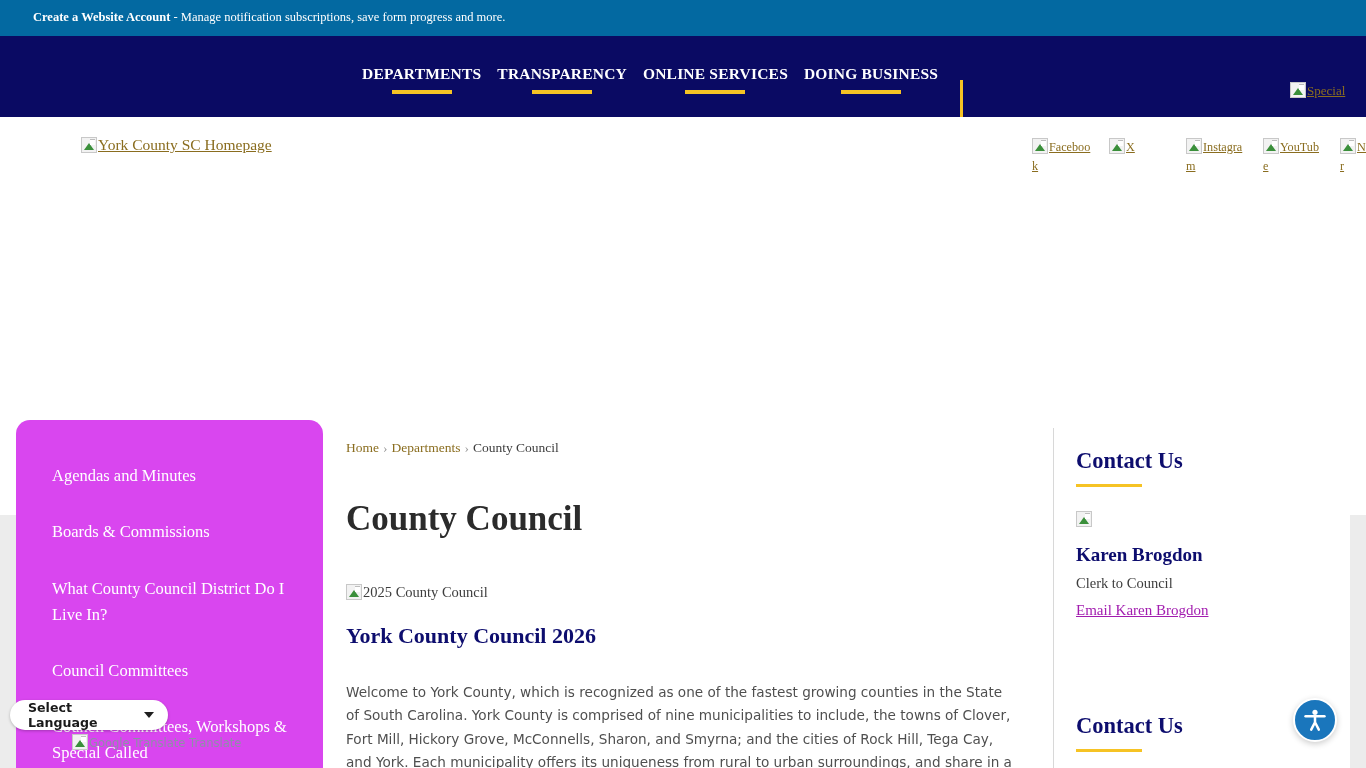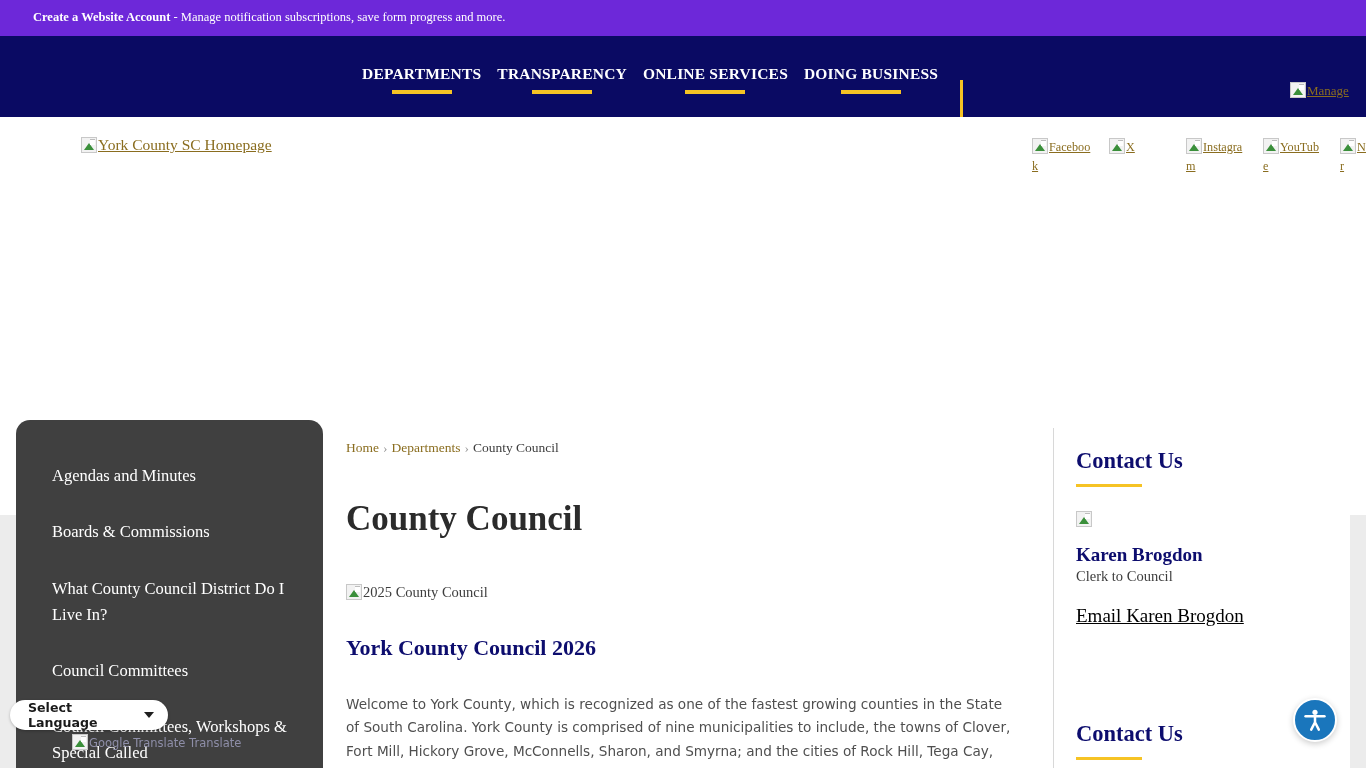--- a/index.html
+++ b/index.html
@@ -15,21 +15,21 @@
     position: relative;
     width: 1366px; height: 768px;
     background: #ffffff;
     overflow: hidden;
   }
 
   
   .utility-bar {
     position: absolute; top: 0; left: 0;
     width: 1366px; height: 36px;
-    background: #6d28d9;
+    background: #0369a1;
   }
   .utility-text {
     position: absolute; left: 33px; top: 10px;
     font-size: 12.5px; color: #ffffff;
     font-family: "Liberation Serif", serif;
     white-space: nowrap;
   }
   .utility-text b { font-weight: bold; }
   .signin-btn {
     position: absolute; right: 0; top: 0;
@@ -158,21 +158,21 @@
     cursor: pointer;
     word-break: break-all;
   }
   .social-item .broken-img { vertical-align: -3px; }
 
   
   .left-sidebar {
     position: absolute;
     left: 16px; top: 420px;
     width: 307px; height: 348px;
-    background: #404040;
+    background: #d946ef;
     border-radius: 14px 14px 0 0;
     overflow: hidden;
   }
   .side-item {
     position: absolute;
     left: 36px;
     color: #ffffff;
     font-family: "Liberation Serif", serif;
     font-size: 16.5px;
     line-height: 26px;
@@ -223,21 +223,21 @@
     line-height: 1.1;
   }
   .content-img-alt {
     margin-top: 45px;
     font-family: "Liberation Serif", serif;
     font-size: 14.5px;
     color: #3d3d3d;
     white-space: nowrap;
   }
   .content-h2 {
-    margin-top: 34px;
+    margin-top: 22px;
     font-family: "Liberation Serif", serif;
     font-size: 22px;
     font-weight: bold;
     color: #0d0d6e;
   }
   .content-p {
     margin-top: 32px;
     font-family: "DejaVu Sans", "Liberation Sans", sans-serif;
     font-size: 13.6px;
     line-height: 23.6px;
@@ -275,30 +275,30 @@
     margin-top: 23px;
   }
   .contact-name {
     margin-top: 16px;
     font-family: "Liberation Serif", serif;
     font-size: 19px;
     font-weight: bold;
     color: #0d0d6e;
   }
   .contact-role {
-    margin-top: 2px;
+    margin-top: 9px;
     font-family: "Liberation Serif", serif;
     font-size: 14.5px;
     color: #3d3d3d;
   }
   .contact-email {
-    margin-top: 20px;
-    font-family: "Liberation Serif", serif;
-    font-size: 19px;
-    color: #000000;
+    margin-top: 10px;
+    font-family: "Liberation Serif", serif;
+    font-size: 15px;
+    color: #a21caf;
     text-decoration: underline;
     cursor: pointer;
   }
   .contact-heading-2 {
     margin-top: 94px;
   }
 
   
   .right-rail {
     position: absolute;
@@ -372,21 +372,21 @@
 
   <div class="nav-bar">
     <div class="nav-items">
       <div class="nav-item">DEPARTMENTS</div>
       <div class="nav-item">TRANSPARENCY</div>
       <div class="nav-item">ONLINE SERVICES</div>
       <div class="nav-item">DOING BUSINESS</div>
     </div>
     <div class="nav-divider"></div>
     <div class="search-placeholder">Search...</div>
-    <div class="search-link"><span class="broken-img"></span><span>Manage</span></div>
+    <div class="search-link"><span class="broken-img"></span><span>Special</span></div>
   </div>
 
   <div class="header-band"></div>
 
   <div class="logo-link"><span class="broken-img"></span><span>York County SC Homepage</span></div>
 
   <div class="social-row">
     <div class="social-item"><span class="broken-img"></span><span>Facebook</span></div>
     <div class="social-item"><span class="broken-img"></span><span>X</span></div>
     <div class="social-item"><span class="broken-img"></span><span>Instagram</span></div>

